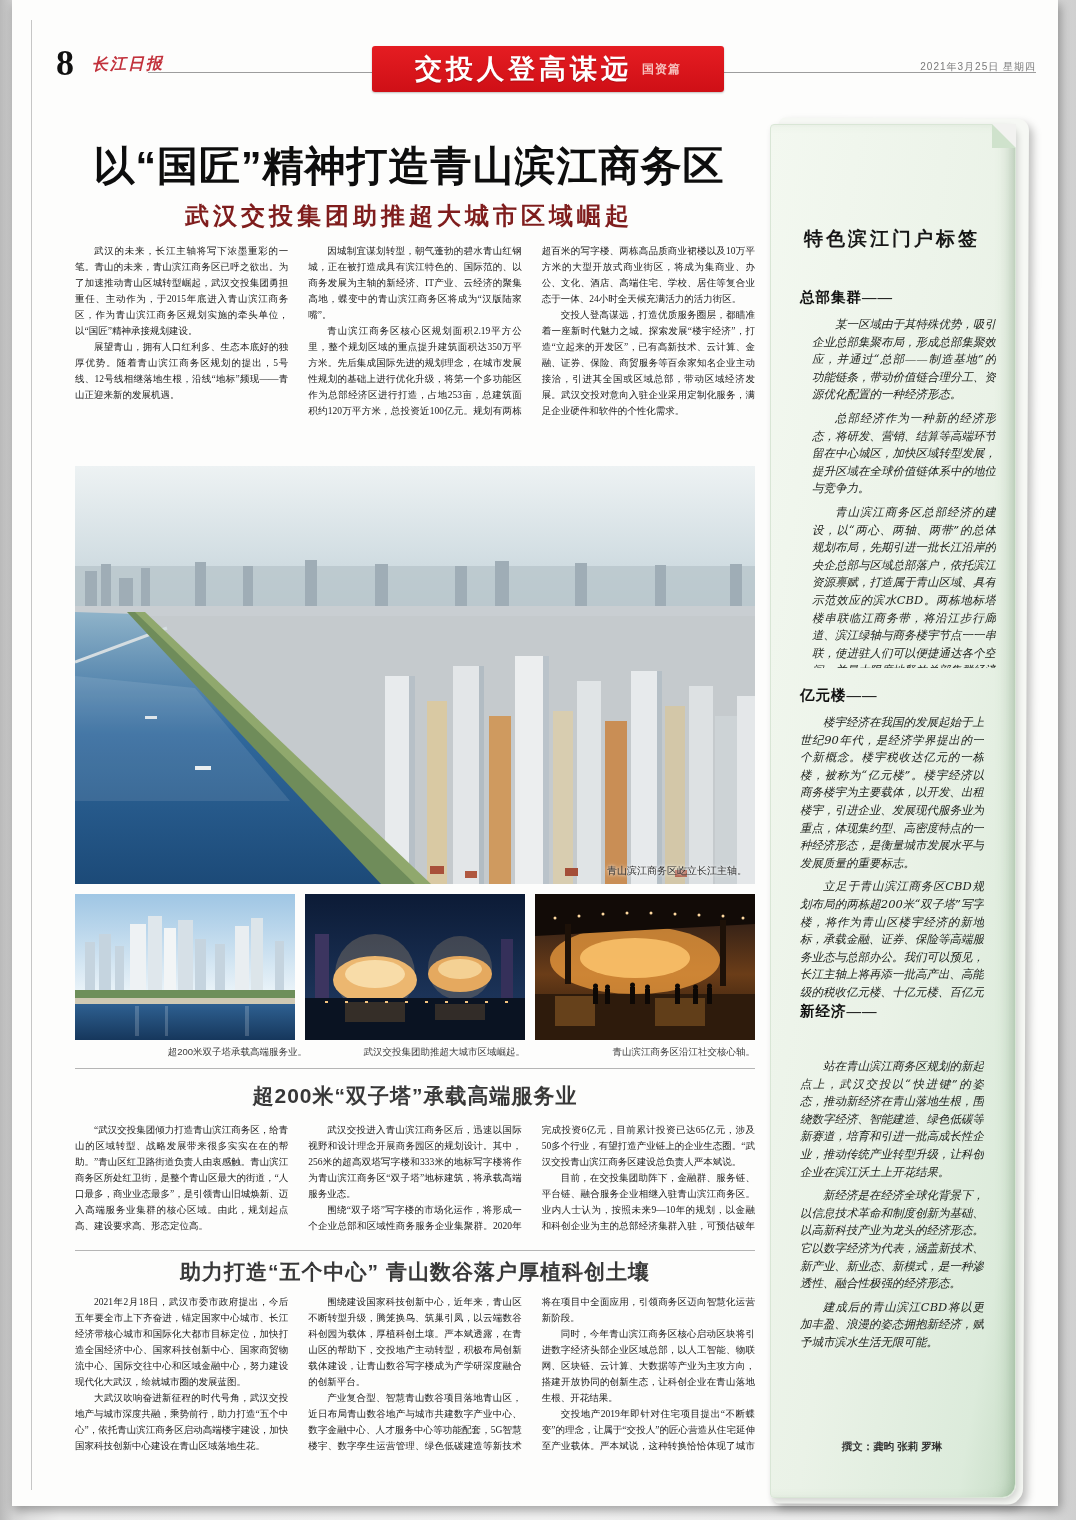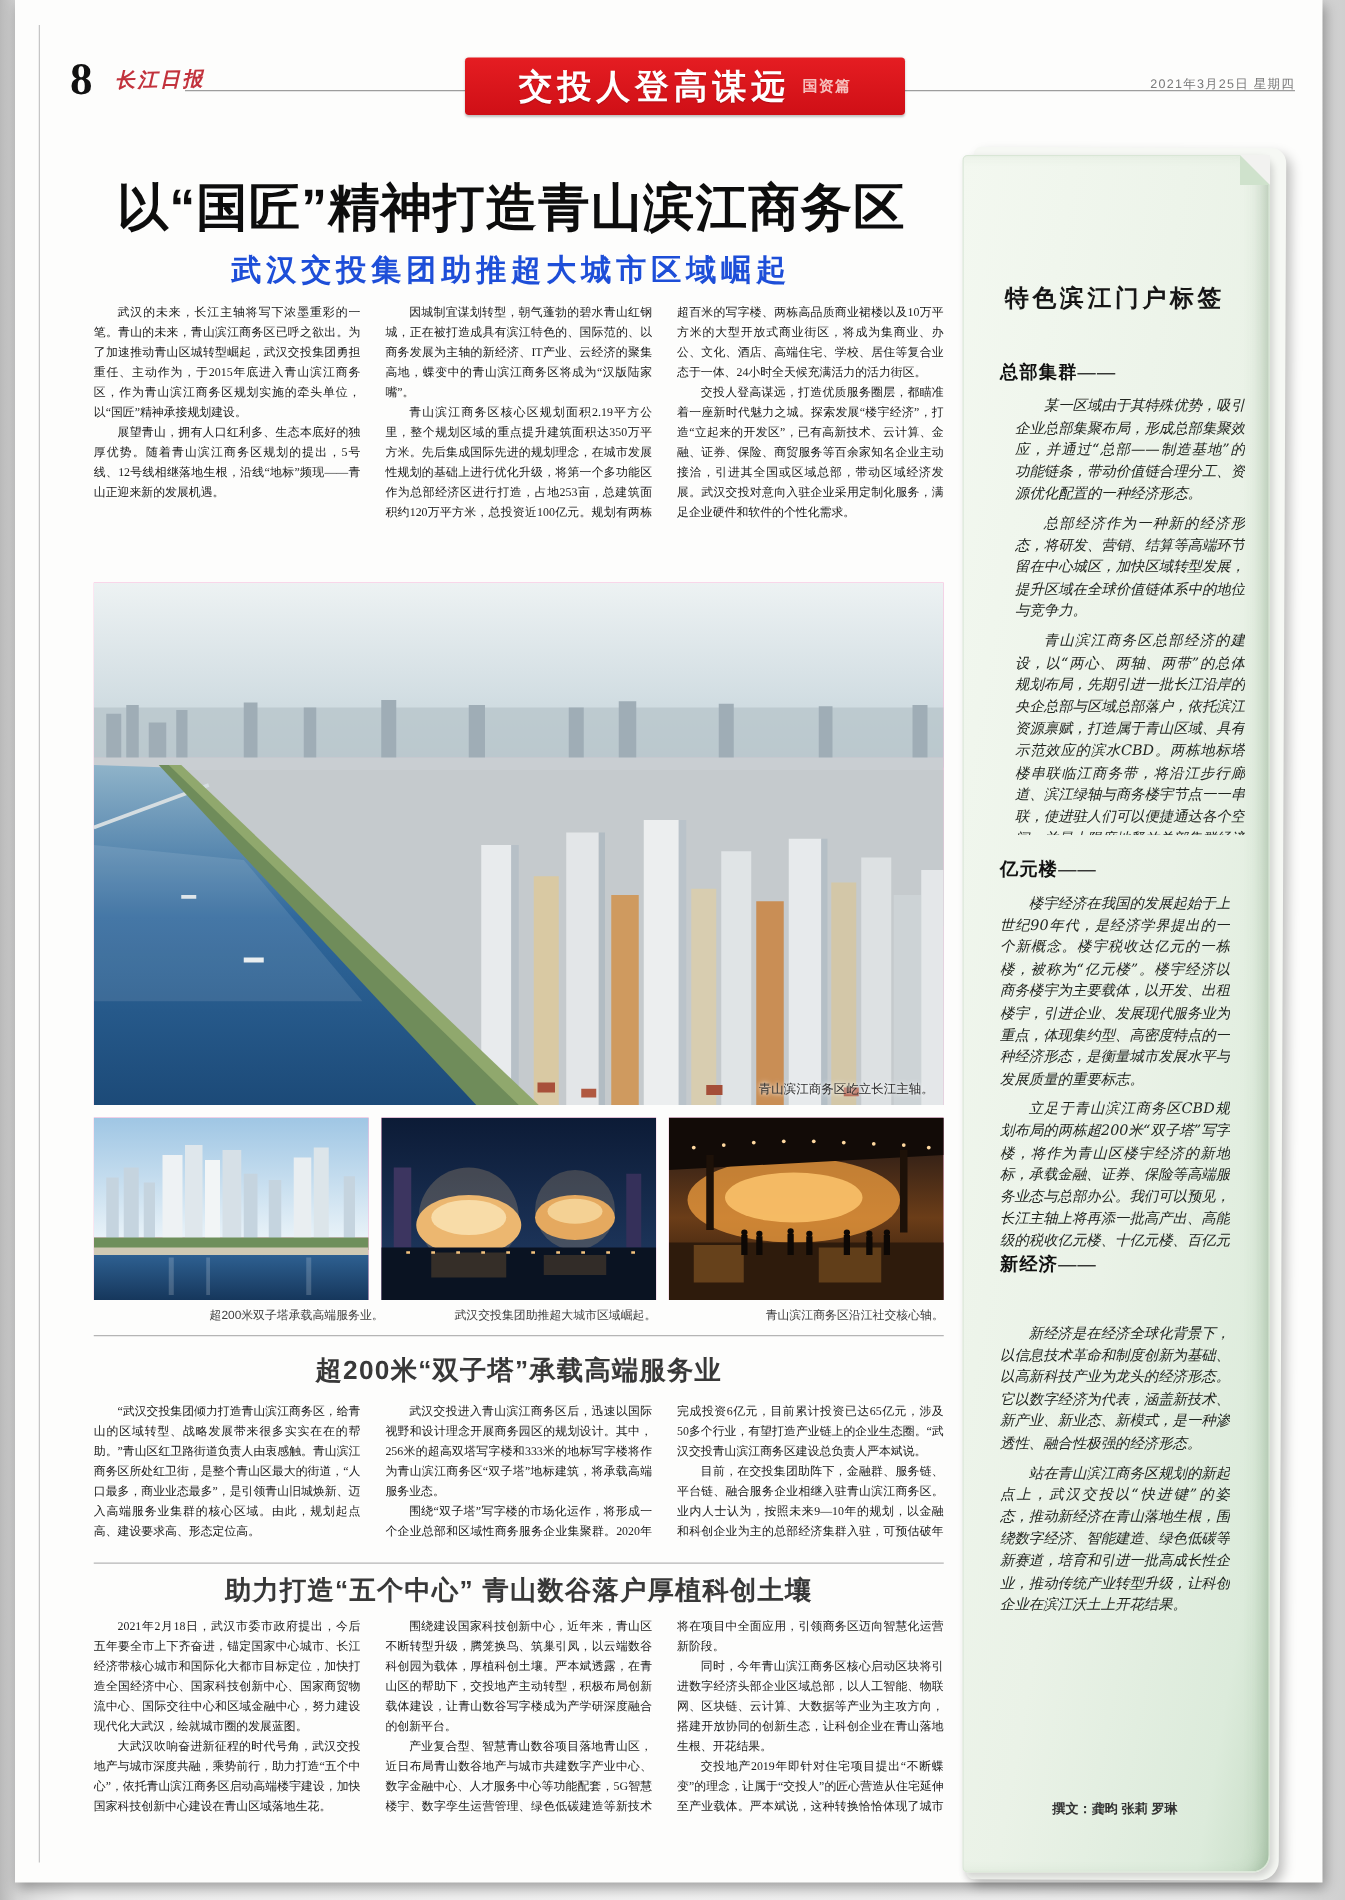--- a/index.html
+++ b/index.html
@@ -17,21 +17,21 @@
   .header-rule{position:absolute;left:148px;top:72px;width:888px;height:1px;background:#9d9d9d;}
   .banner{position:absolute;left:372px;top:46px;width:352px;height:46px;background:linear-gradient(#e51d22,#cf0f16);
     border-radius:3px;display:flex;align-items:center;justify-content:center;box-shadow:0 1px 2px rgba(0,0,0,.25);}
   .banner .t{font:bold 27px "Liberation Sans",sans-serif;color:#fff;letter-spacing:4px;text-shadow:0 1px 1px rgba(0,0,0,.2);}
   .banner .tag{font:bold 12px "Liberation Sans",sans-serif;color:#f6c0bd;margin-left:10px;letter-spacing:1px;}
   .dateline{position:absolute;left:860px;top:60px;width:176px;text-align:right;font:10px "Liberation Sans",sans-serif;color:#787878;letter-spacing:1px;}
   
   .headline{position:absolute;left:62px;top:144px;width:694px;text-align:center;
     font:900 41px/1.1 "Liberation Sans",sans-serif;color:#0d0d0d;letter-spacing:1px;}
   .subhead{position:absolute;left:62px;top:200px;width:694px;text-align:center;
-    font:600 24px "Liberation Sans",sans-serif;color:#1d4ed8;letter-spacing:4px;}
+    font:600 24px "Liberation Sans",sans-serif;color:#7f1d1d;letter-spacing:4px;}
   
   .cols{column-gap:20px;text-align:justify;overflow:hidden;
     font:9.5px/16px "Liberation Serif","DejaVu Serif",serif;color:#191919;}
   .cols p{margin:0;text-indent:2em;}
   .intro{position:absolute;left:75px;top:243px;width:680px;height:219px;column-count:3;}
   .sec-body-1{position:absolute;left:75px;top:1122px;width:680px;height:121px;column-count:3;}
   .sec-body-2{position:absolute;left:75px;top:1294px;width:680px;height:174px;column-count:3;}
   .rule{position:absolute;left:75px;width:680px;height:1px;background:#b5b5b5;}
   .sec-title{position:absolute;left:75px;width:680px;text-align:center;
     font:bold 21px "Liberation Sans",sans-serif;color:#383838;letter-spacing:1px;}
@@ -338,17 +338,18 @@
 </div>
 
 <div class="sb-h" style="top:686px;">亿元楼——</div>
 <div class="sb-b" style="top:714px;height:292px;">
   <p>楼宇经济在我国的发展起始于上世纪90年代，是经济学界提出的一个新概念。楼宇税收达亿元的一栋楼，被称为“亿元楼”。楼宇经济以商务楼宇为主要载体，以开发、出租楼宇，引进企业、发展现代服务业为重点，体现集约型、高密度特点的一种经济形态，是衡量城市发展水平与发展质量的重要标志。</p>
   <p>立足于青山滨江商务区CBD规划布局的两栋超200米“双子塔”写字楼，将作为青山区楼宇经济的新地标，承载金融、证券、保险等高端服务业态与总部办公。我们可以预见，长江主轴上将再添一批高产出、高能级的税收亿元楼、十亿元楼、百亿元楼——</p>
 </div>
 
 <div class="sb-h" style="top:1002px;">新经济——</div>
 <div class="sb-b" style="top:1058px;height:348px;">
+  <p>站在青山滨江商务区规划的新起点上，武汉交投以“快进键”的姿态，推动新经济在青山落地生根，围绕数字经济、智能建造、绿色低碳等新赛道，培育和引进一批高成长性企业，推动传统产业转型升级，让科创企业在滨江沃土上开花结果。</p>
   <p>新经济是在经济全球化背景下，以信息技术革命和制度创新为基础、以高新科技产业为龙头的经济形态。它以数字经济为代表，涵盖新技术、新产业、新业态、新模式，是一种渗透性、融合性极强的经济形态。</p>
-  <p>站在青山滨江商务区规划的新起点上，武汉交投以“快进键”的姿态，推动新经济在青山落地生根，围绕数字经济、智能建造、绿色低碳等新赛道，培育和引进一批高成长性企业，推动传统产业转型升级，让科创企业在滨江沃土上开花结果。</p>
+  <p>建成后的青山滨江CBD将以更加丰盈、浪漫的姿态拥抱新经济，赋予城市滨水生活无限可能。</p>
 </div>
 
 <div class="sb-credit">撰文：龚昀 张莉 罗琳</div>
 
 </body></html>

